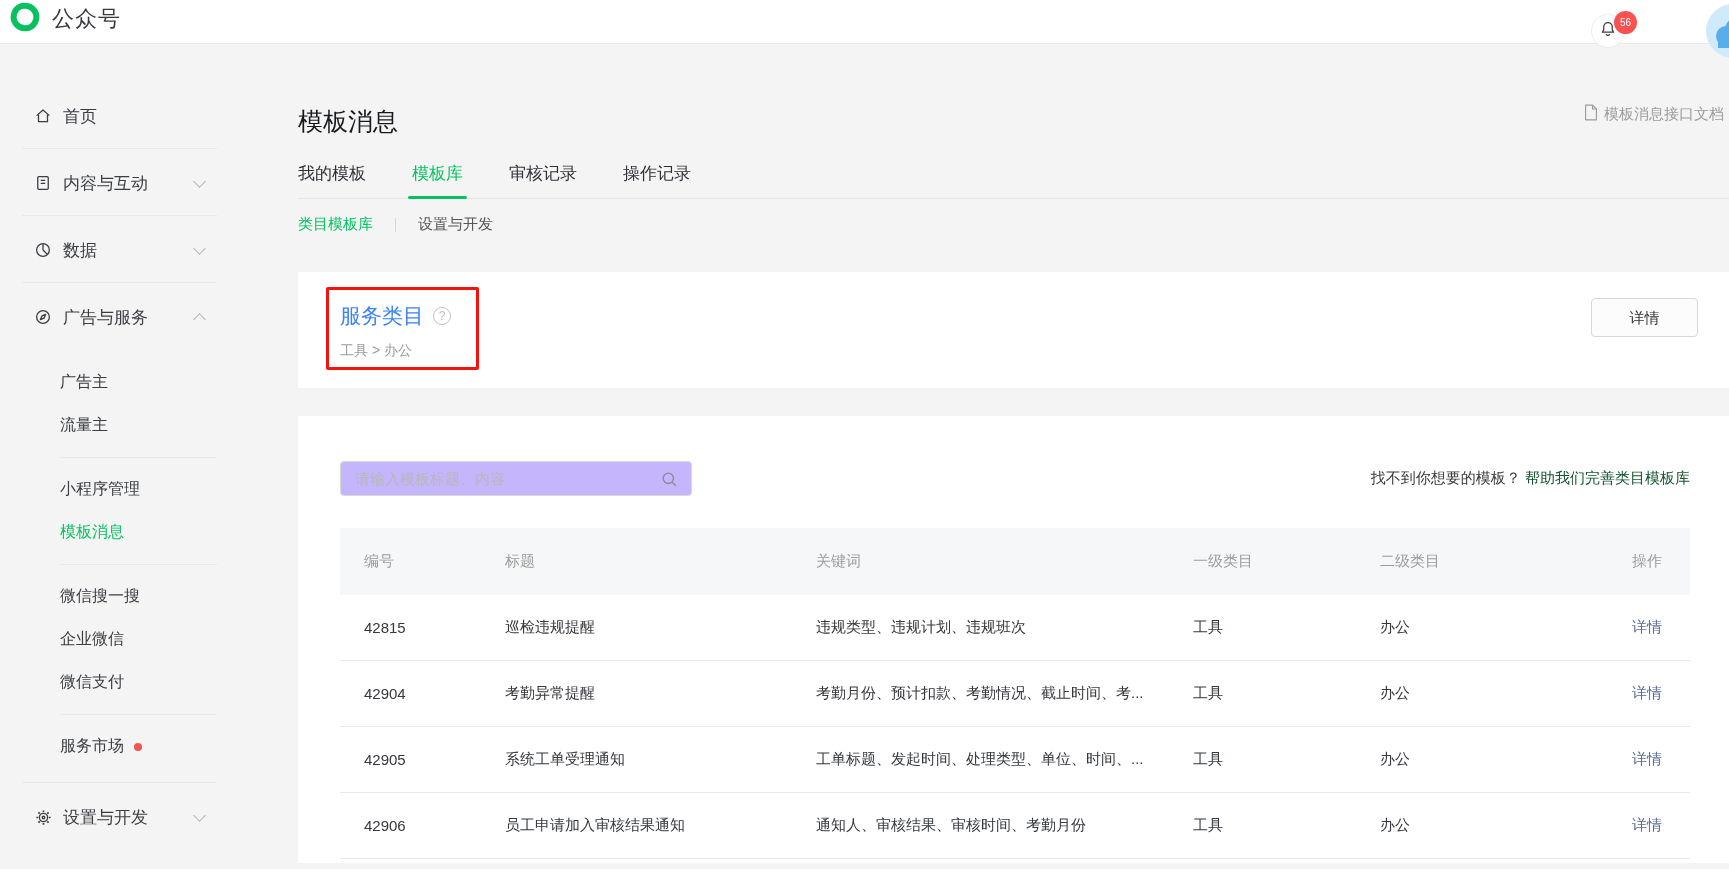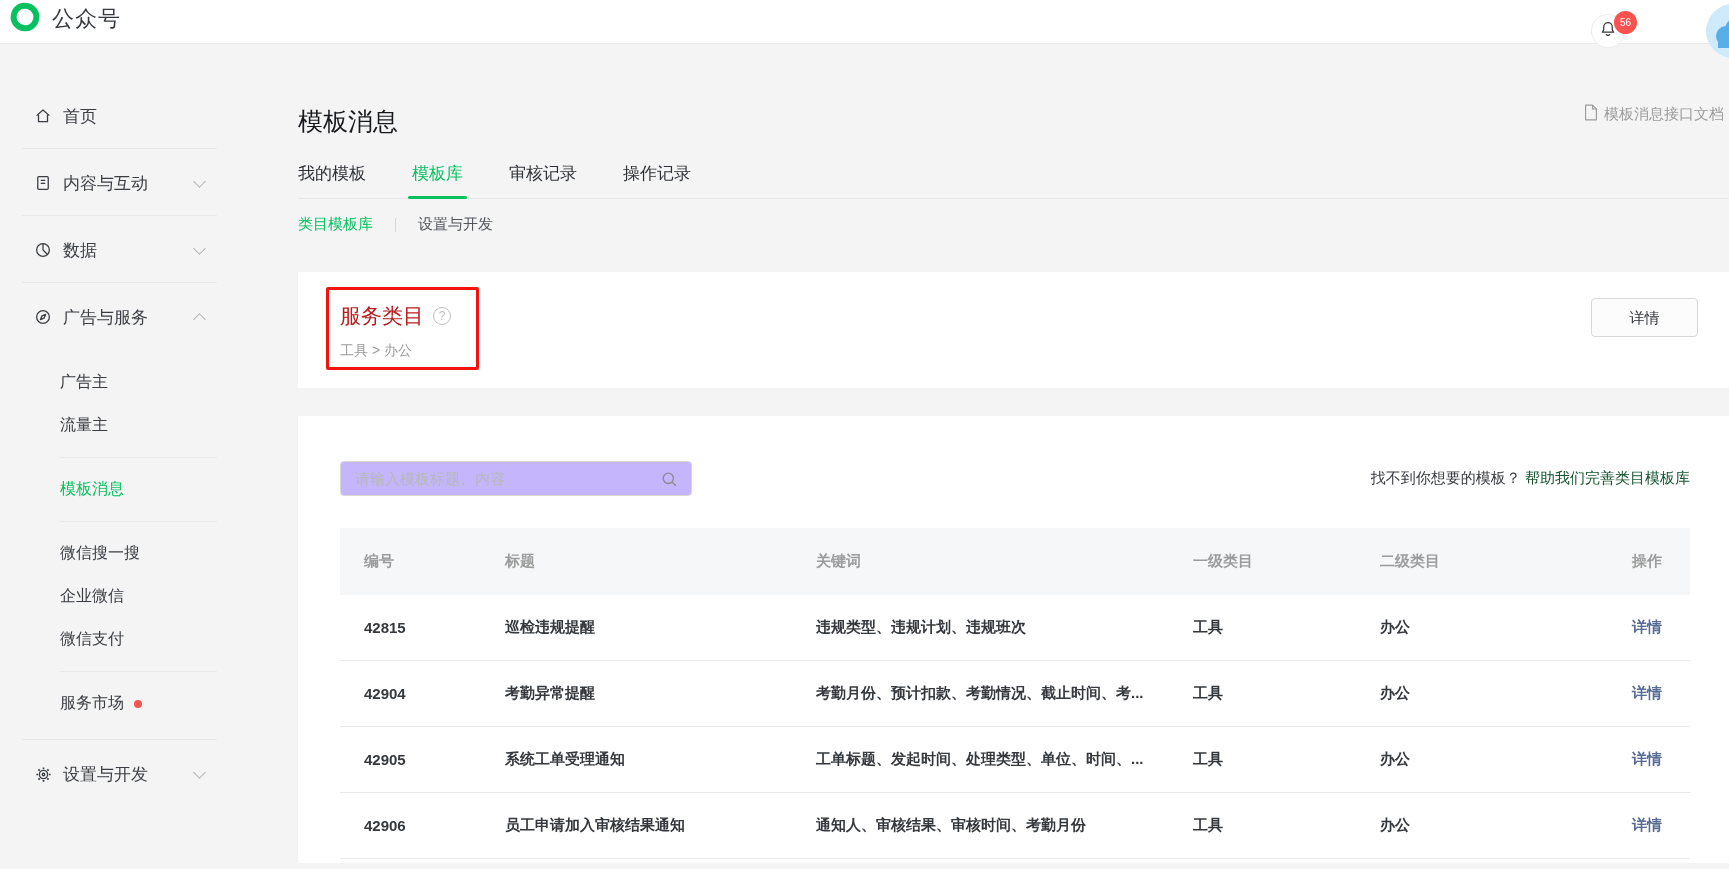--- a/index.html
+++ b/index.html
@@ -53,21 +53,21 @@
                        background:#07c160; border-radius:2px; }
 
   .subtabs { display:flex; align-items:center; margin-top:16px; }
   .subtab { font-size:15px; color:#53565c; cursor:pointer; }
   .subtab.active { color:#07c160; }
   .subtab-sep { width:1px; height:14px; background:#d8d8d8; margin:0 22px; }
 
   .card { background:#fff; }
   .card-category { margin-top:38px; height:116px; position:relative; padding:30px 0 0 42px; }
   .cat-title-row { display:flex; align-items:center; }
-  .cat-title { font-size:21px; color:#b91c1c; font-weight:500; }
+  .cat-title { font-size:21px; color:#3b82f6; font-weight:500; }
   .help-circle { width:18px; height:18px; border-radius:50%; border:1px solid #bfbfbf; color:#bfbfbf;
                  font-size:12px; line-height:16px; text-align:center; margin-left:9px; cursor:pointer; }
   .cat-path { margin-top:12px; font-size:14px; color:#9b9b9b; }
   .red-annotation { position:absolute; left:28px; top:15px; width:153px; height:83px;
                     border:3px solid #f2130d; border-radius:2px; pointer-events:none; }
   .detail-btn { position:absolute; right:31px; top:26px; width:107px; height:39px; line-height:37px;
                 text-align:center; background:#fcfcfc; border:1px solid #d8d8d8; border-radius:4px;
                 font-size:15px; color:#2e3136; cursor:pointer; }
 
   .card-table { margin-top:28px; height:447px; padding:45px 39px 0 42px; }
@@ -75,21 +75,21 @@
   .search-box { position:relative; width:352px; height:35px; border:1px solid #d9d9d9; border-radius:4px; background:#c4b5fd; }
   .search-box input { width:100%; height:100%; border:none; outline:none; padding:0 40px 0 14px;
                       font-size:15px; color:#35383d; background:transparent;
                       font-family:"Liberation Sans","DejaVu Sans",sans-serif; }
   .search-box input::placeholder { color:#b8b8b8; }
   .search-ico { position:absolute; right:12px; top:8px; cursor:pointer; }
   .help-line { font-size:15px; color:#35383d; }
   .help-line a { color:#14532d; text-decoration:none; cursor:pointer; }
 
   .tbl { margin-top:32px; }
-  .tbl-row { display:grid; grid-template-columns:165px 311px 377px 187px 180px 1fr; align-items:center;font-weight:bold; }
+  .tbl-row { display:grid; grid-template-columns:165px 311px 377px 187px 180px 1fr; align-items:center; }
   .tbl-head { height:67px; background:#f6f7f8; color:#9c9c9c; font-size:15px; }
   .tbl-body-row { height:66px; border-bottom:1px solid #e9e9e9; font-size:15px; color:#35383d; }
   .cell-first { padding-left:24px; }
   .cell-last { text-align:right; padding-right:28px; }
   .action-link { color:#576b95; cursor:pointer; }
 </style>
 </head>
 <body>
 
 <div class="header">
@@ -175,20 +175,23 @@
   </div>
 
   <div class="sub-list">
     <div class="sub-item">
       <span>广告主</span>
     </div>
     <div class="sub-item">
       <span>流量主</span>
     </div>
     <div class="sub-divider"></div>
+    <div class="sub-item">
+      <span>小程序管理</span>
+    </div>
     <div class="sub-item active">
       <span>模板消息</span>
     </div>
     <div class="sub-divider"></div>
     <div class="sub-item">
       <span>微信搜一搜</span>
     </div>
     <div class="sub-item">
       <span>企业微信</span>
     </div>

